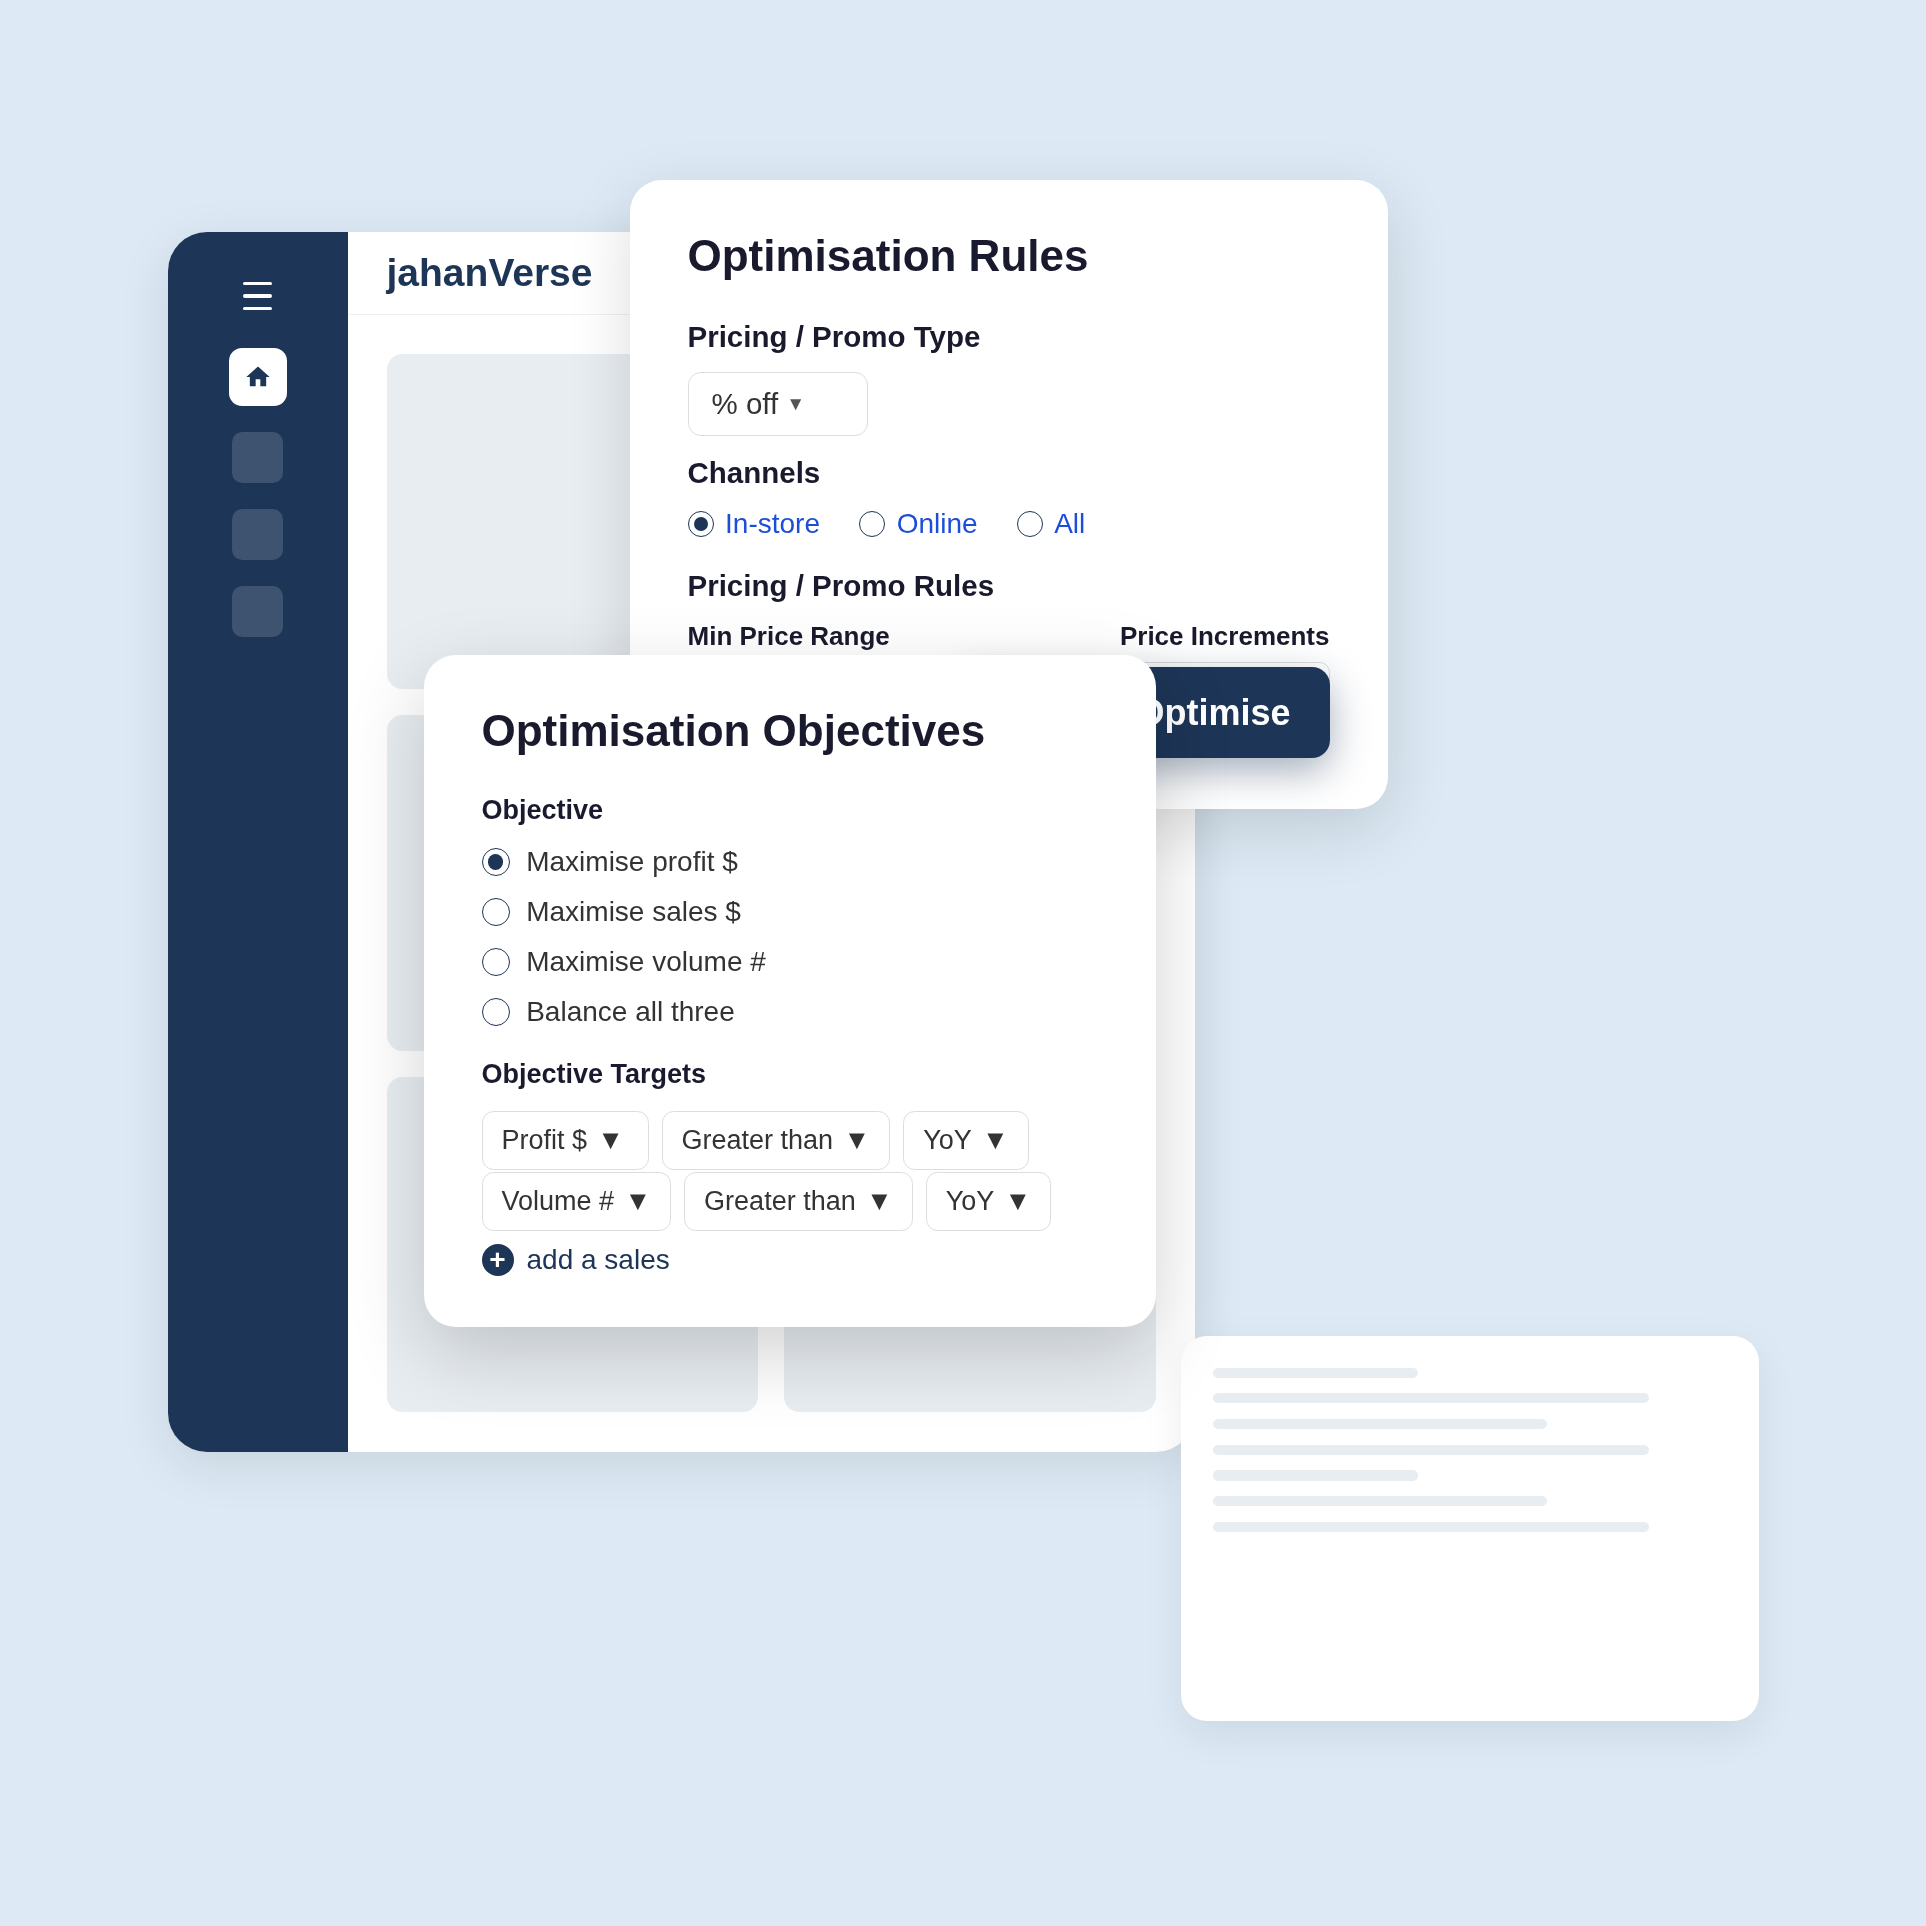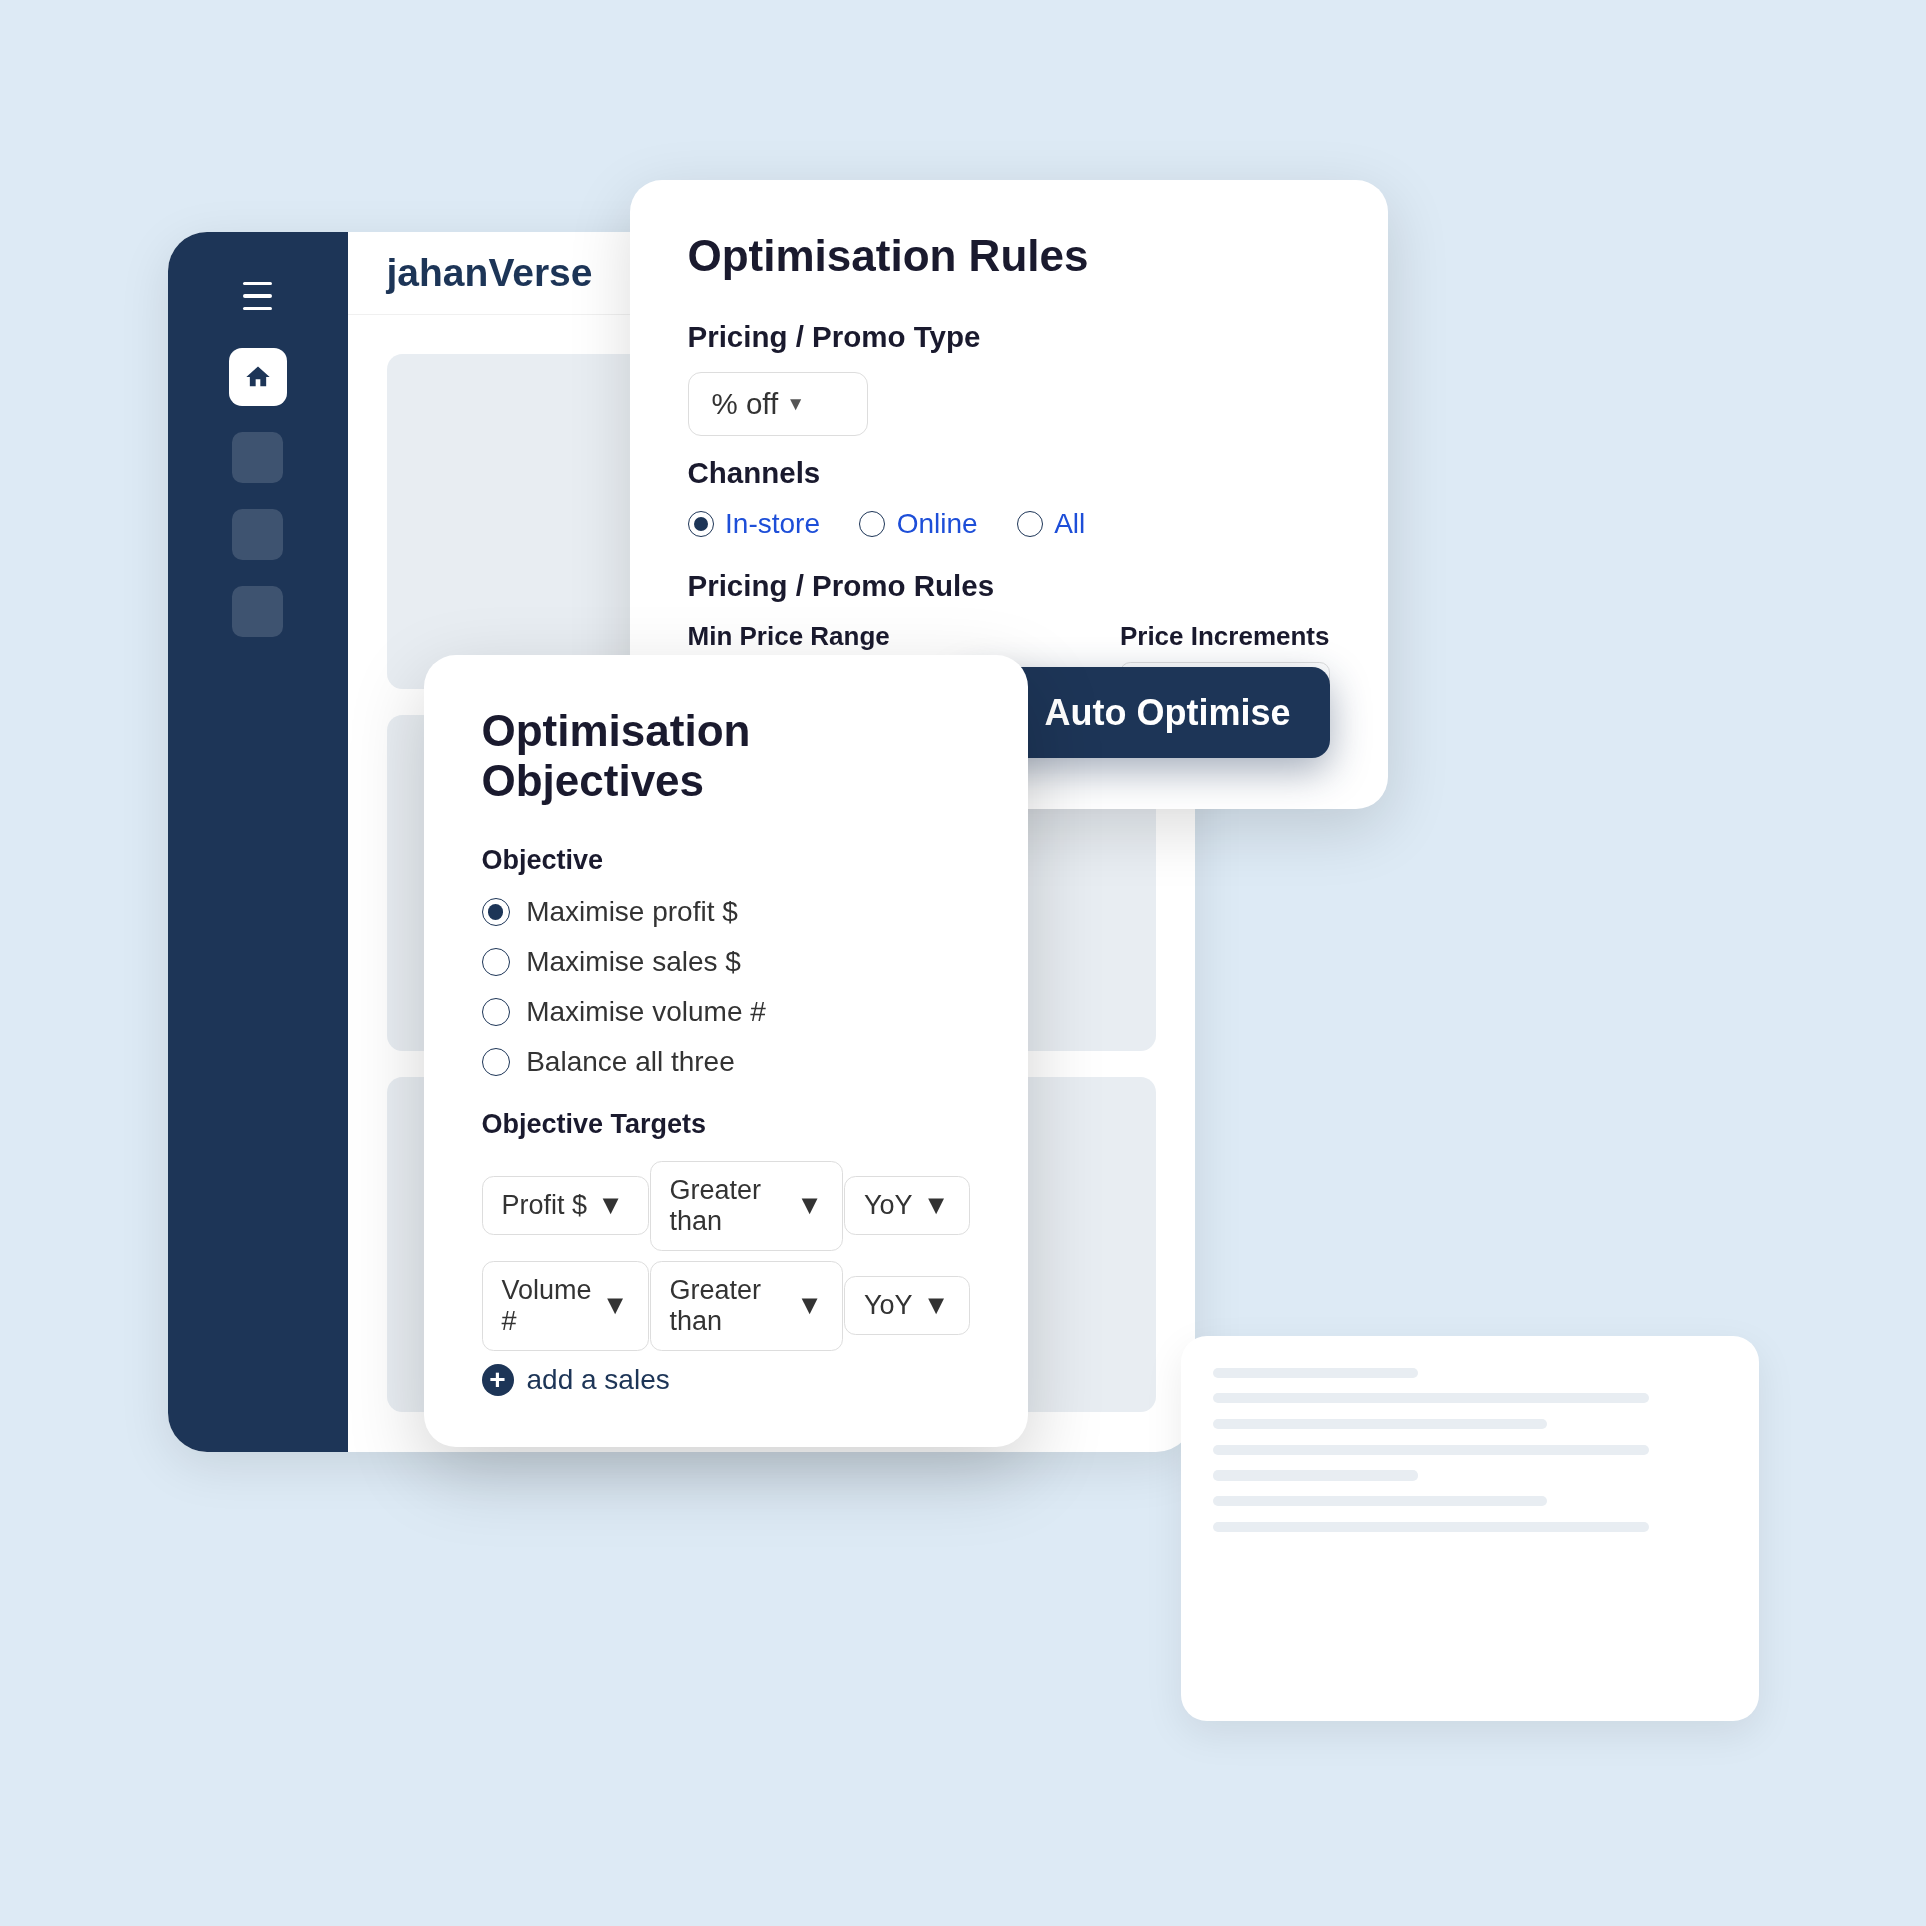--- a/index.html
+++ b/index.html
@@ -253,21 +253,21 @@
 
     .sparkle-icon {
       font-size: 33px;
     }
 
     
     .opt-obj-card {
       position: absolute;
       top: 526px;
       left: 295px;
-      width: 604px;
+      width: 732px;
       background: #ffffff;
       border-radius: 32px;
       box-shadow: 0 26px 77px rgba(0,0,0,0.18);
       padding: 51px 58px;
       z-index: 30;
     }
 
     .section-label {
       font-size: 27px;
       font-weight: 700;
@@ -304,23 +304,23 @@
     .obj-radio.checked::after {
       content: '';
       width: 15.4px;
       height: 15.4px;
       border-radius: 50%;
       background: #1d3557;
     }
 
     .targets-row {
       display: flex;
-      gap: 1px;
-      align-items: center;
-      margin-bottom: 10px;
+      gap: 13px;
+      align-items: center;
+      margin-bottom: 2px;
     }
 
     .target-select {
       display: inline-flex;
       align-items: center;
       gap: 10.3px;
       border: 1.3px solid #ddd;
       border-radius: 11.6px;
       padding: 13px 19px;
       font-size: 27px;

